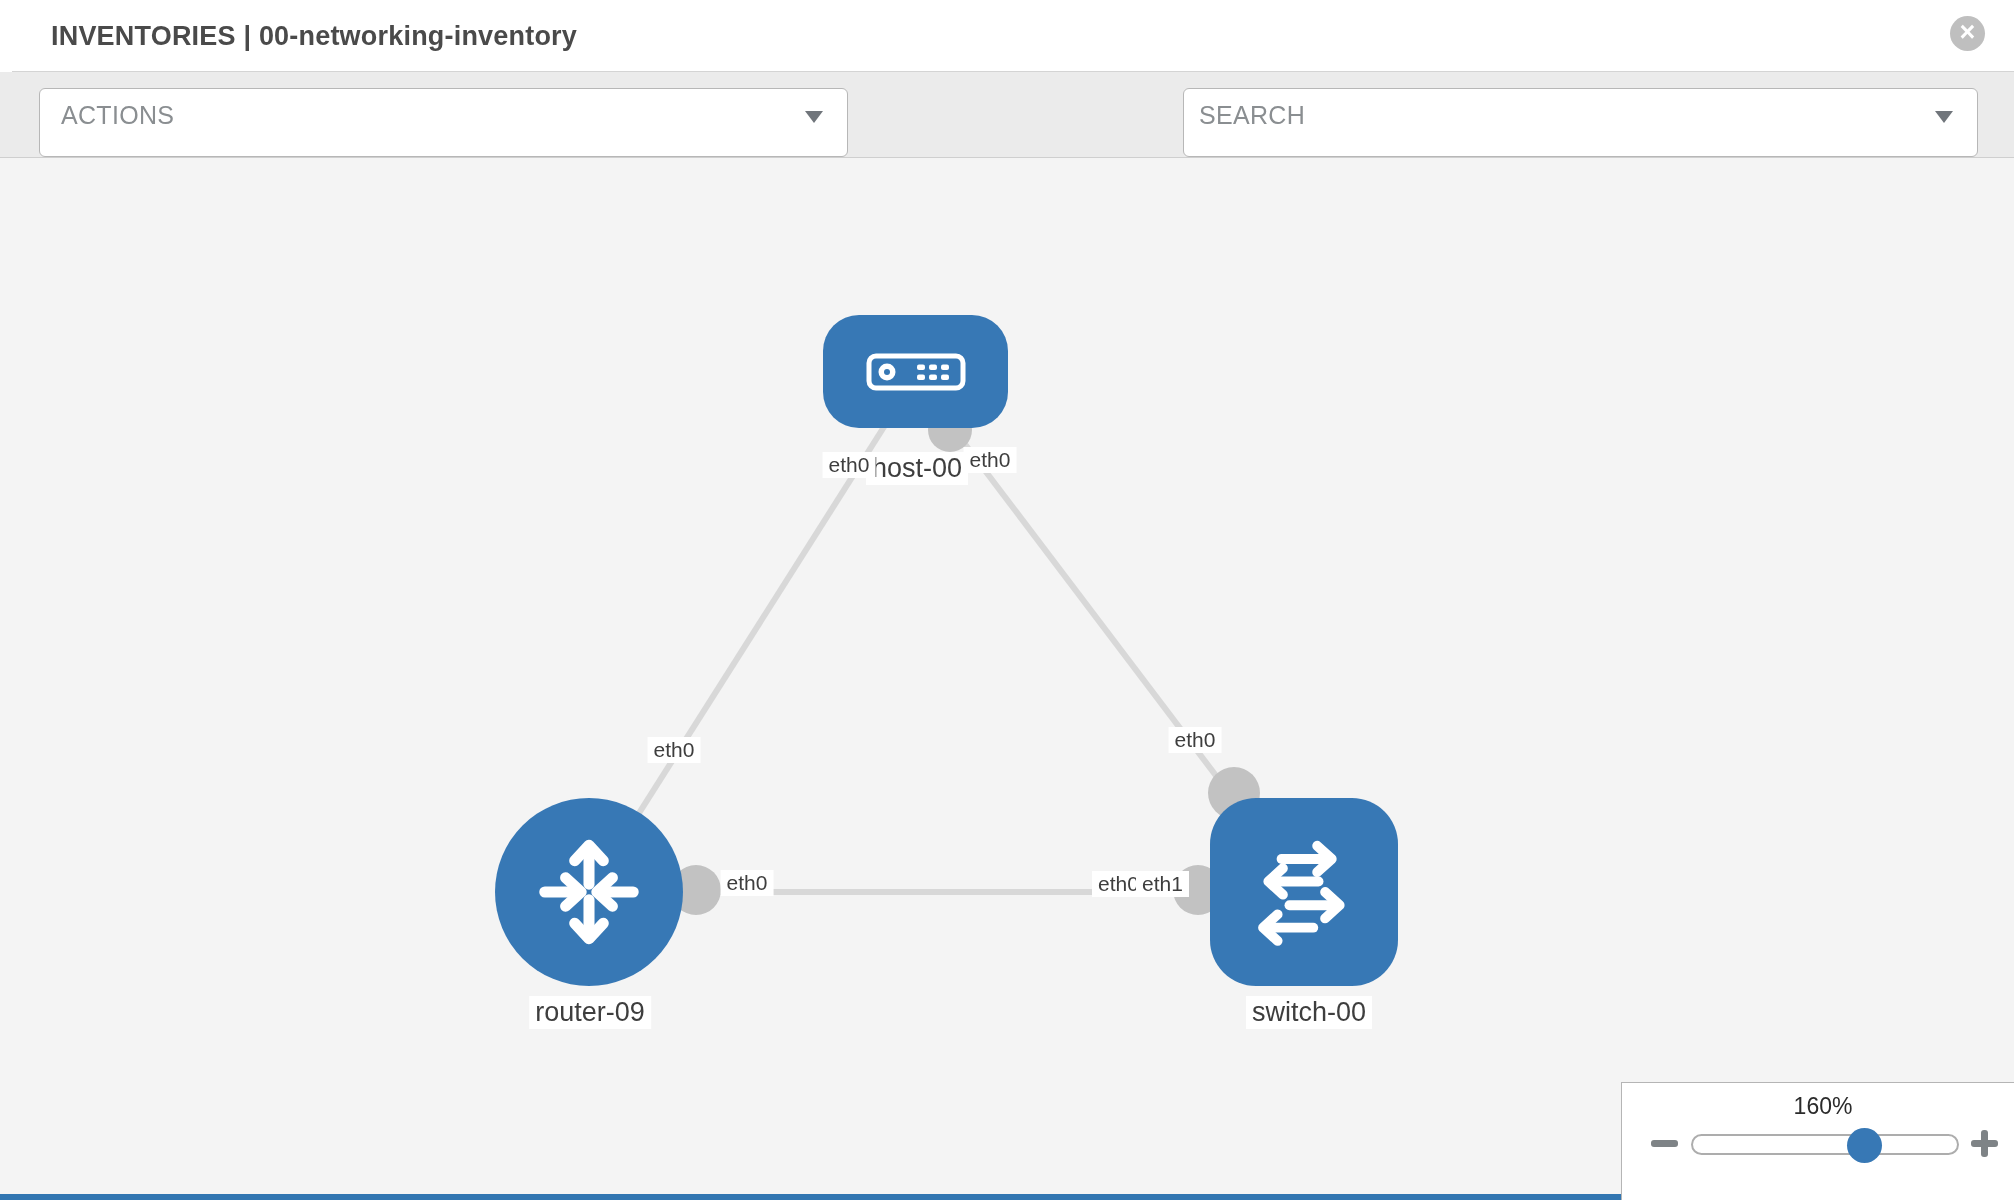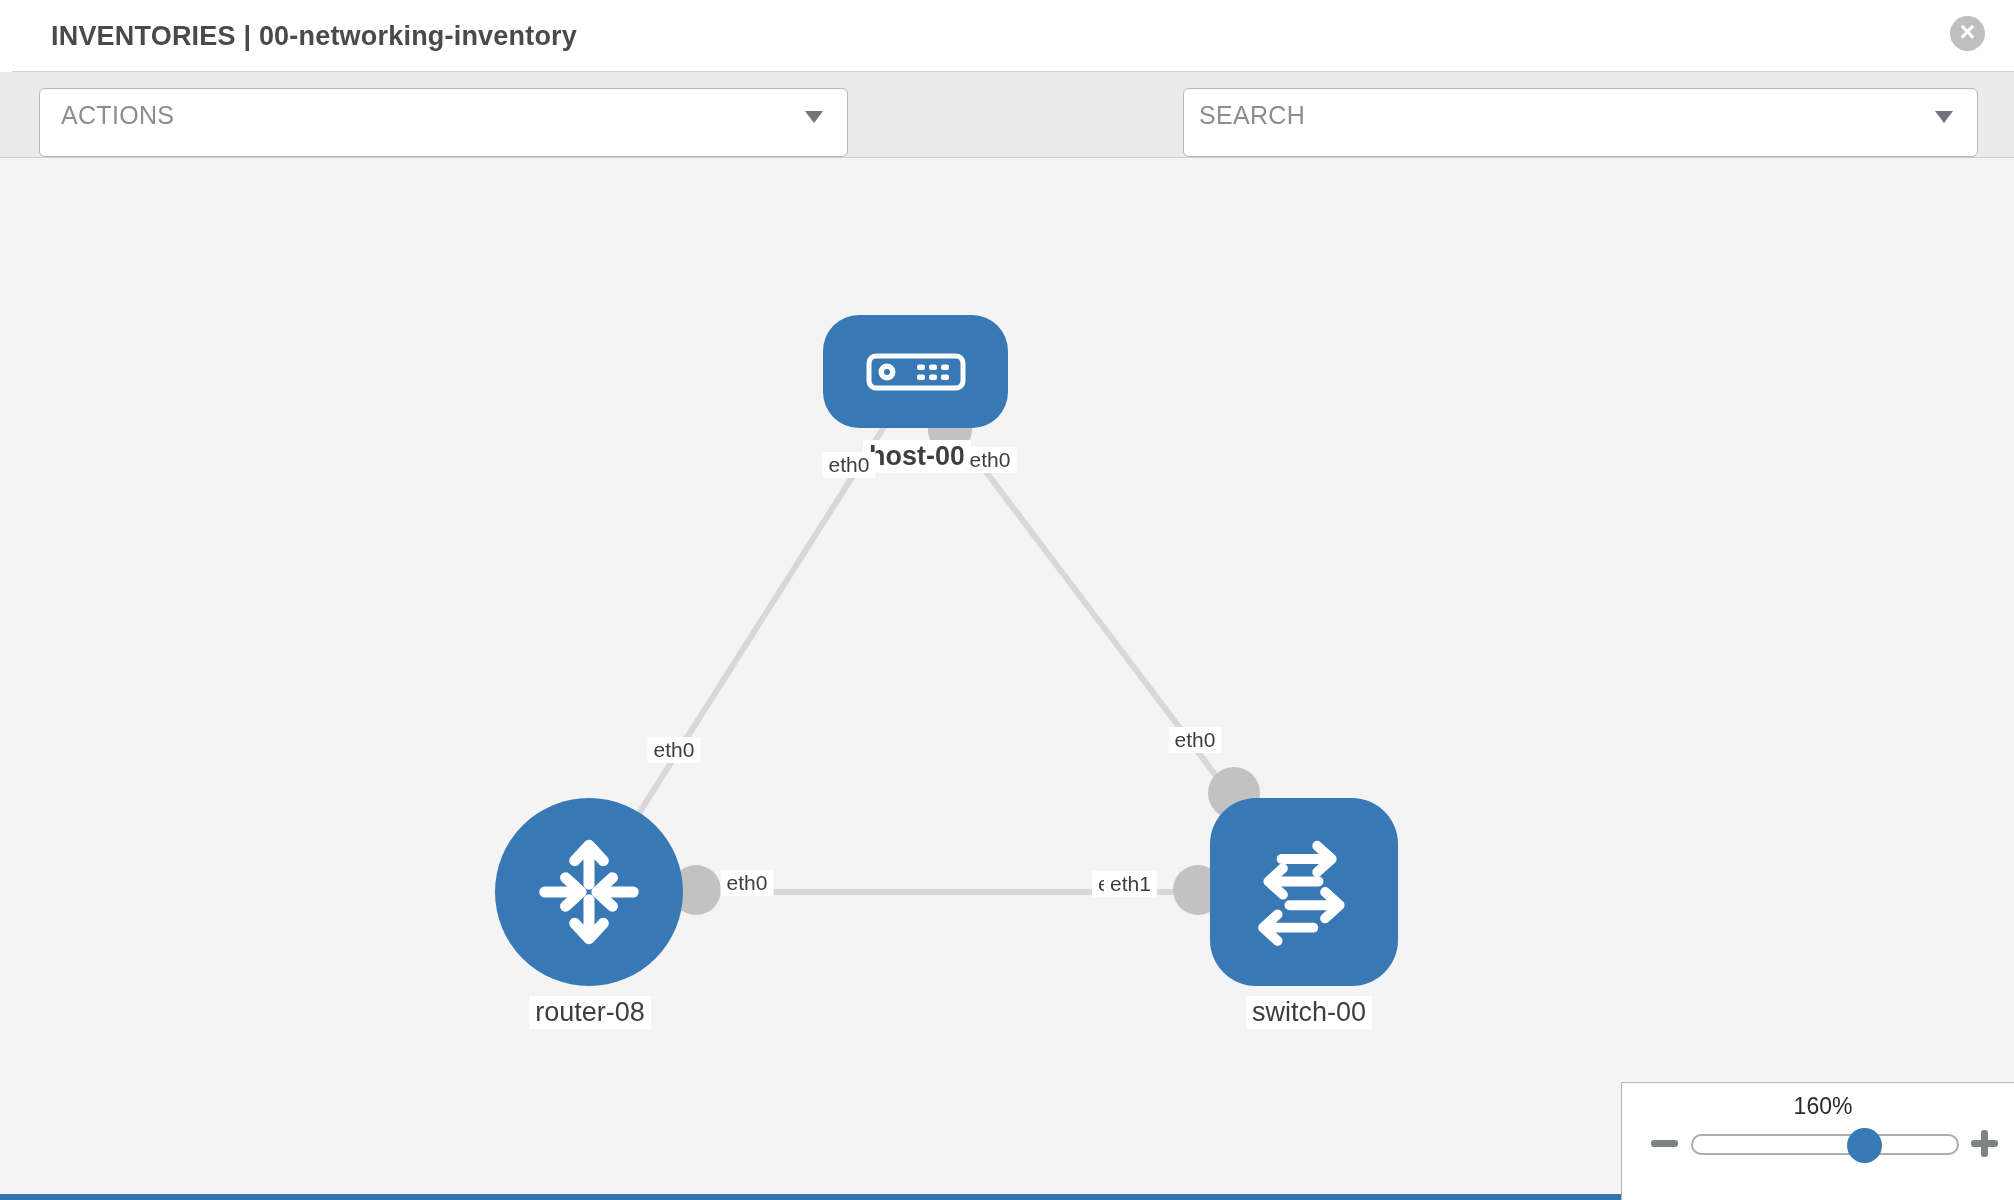--- a/index.html
+++ b/index.html
@@ -84,30 +84,30 @@
   .node-switch { left: 1210px; top: 798px; width: 188px; height: 188px; border-radius: 46px; }
 
   
   .chip {
     position: absolute; z-index: 3; background: #ffffff; color: #3e3e3e;
     white-space: nowrap; padding: 1px 6px; text-align: center;
   }
   .node-label { font-size: 27px; transform: translateX(-50%); }
   .if-label   { font-size: 21px; transform: translateX(-50%); }
   .if-label-abs { font-size: 21px; }
-  .lbl-host      { left: 917px;  top: 440px; font-weight: bold; }
+  .lbl-host      { left: 917px;  top: 452px; }
   .lbl-router    { left: 590px;  top: 996px; }
   .lbl-switch    { left: 1309px; top: 996px; }
   .if-host-left    { left: 849px;  top: 452px; }
   .if-host-right   { left: 990px;  top: 447px; }
   .if-router-top   { left: 674px;  top: 737px; }
   .if-router-right { left: 747px;  top: 870px; }
   .if-switch-top   { left: 1195px; top: 727px; }
   .if-overlap-back  { left: 1092px; top: 871px; z-index: 3; }
-  .if-overlap-front { left: 1104px; top: 871px; z-index: 4; }
+  .if-overlap-front { left: 1136px; top: 871px; z-index: 4; }
 
   
   .zoom-panel {
     position: absolute; left: 1621px; top: 1082px; width: 394px; height: 119px;
     background: #ffffff; border: 1px solid #b5b5b5; z-index: 5;
   }
   .zoom-level {
     position: absolute; left: 201px; top: 10px; transform: translateX(-50%);
     font-size: 23px; color: #2b2b2b;
   }
@@ -220,21 +220,21 @@
     <line x1="61" y1="42" x2="25" y2="42"></line>
     <polyline points="34,32 23,42 34,52"></polyline>
     <line x1="39" y1="60" x2="75" y2="60"></line>
     <polyline points="66,50 77,60 66,70"></polyline>
     <line x1="57" y1="77" x2="21" y2="77"></line>
     <polyline points="30,67 19,77 30,87"></polyline>
   </svg>
 </div>
 
 <div class="chip node-label lbl-host">host-00</div>
-<div class="chip node-label lbl-router">router-08</div>
+<div class="chip node-label lbl-router">router-09</div>
 <div class="chip node-label lbl-switch">switch-00</div>
 
 <div class="chip if-label if-host-left">eth0</div>
 <div class="chip if-label if-host-right">eth0</div>
 <div class="chip if-label if-router-top">eth0</div>
 <div class="chip if-label if-router-right">eth0</div>
 <div class="chip if-label if-switch-top">eth0</div>
 <div class="chip if-label-abs if-overlap-back">eth0</div>
 <div class="chip if-label-abs if-overlap-front">eth1</div>
 

